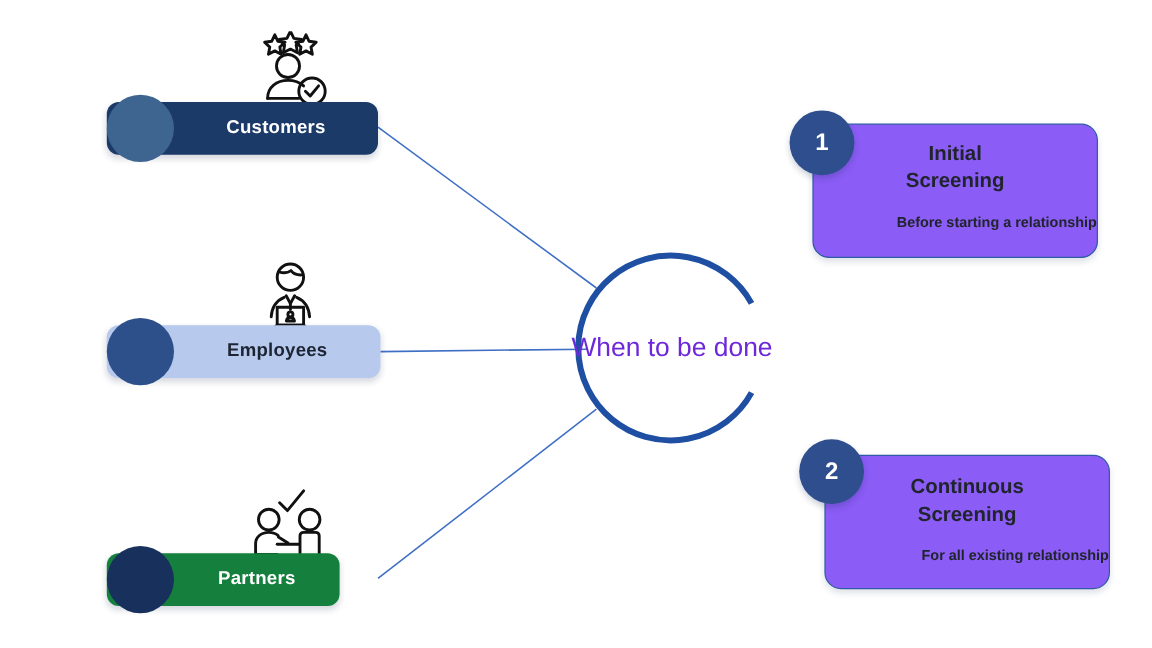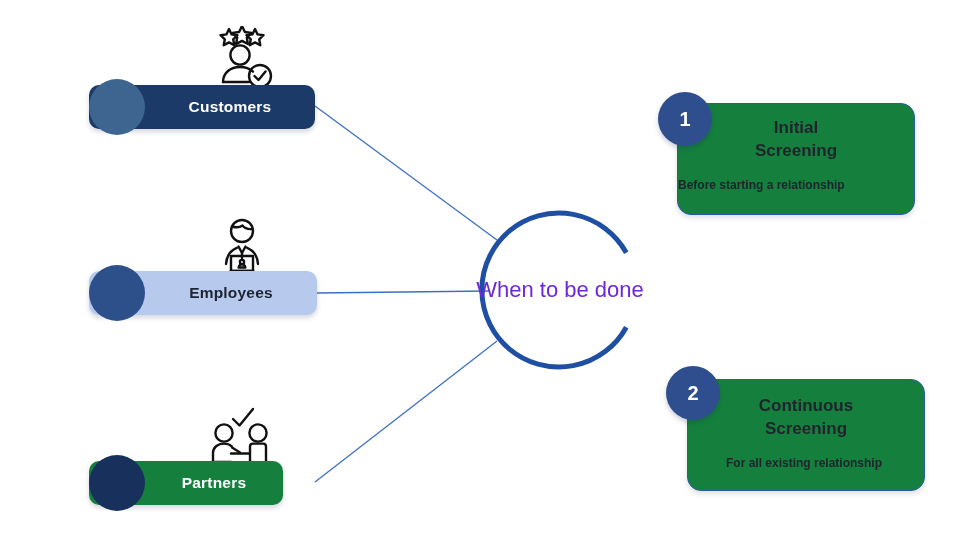--- a/index.html
+++ b/index.html
@@ -107,21 +107,21 @@
     text-align: center;
     font-size: 22px;
     line-height: 28px;
     color: #6d28d9;
     font-weight: 400;
   }
 
   
   .step-card {
     position: absolute;
-    background: #15803d;
+    background: #8b5cf6;
     border: 1.5px solid #2e5aa8;
     border-radius: 14px;
     box-shadow: 0 3px 5px rgba(20,40,80,0.14);
   }
   .step-badge {
     position: absolute;
     width: 54px;
     height: 54px;
     border-radius: 50%;
     background: #2e4e8e;
@@ -141,21 +141,21 @@
     font-size: 17px;
     line-height: 23px;
     font-weight: bold;
     color: #20242c;
     white-space: pre-line;
   }
   .step-sub {
     position: absolute;
     left: 0;
     right: 0;
-    text-align: left;
+    text-align: right;
     font-size: 12px;
     font-weight: bold;
     color: #20242c;
   }
 
   #card-1 { left: 650px; top: 103px; width: 236px; height: 110px; }
   #badge-1 { left: 631px; top: 92px; }
   #card-1 .step-title { top: 12px; }
   #card-1 .step-sub   { top: 74px; }
 

